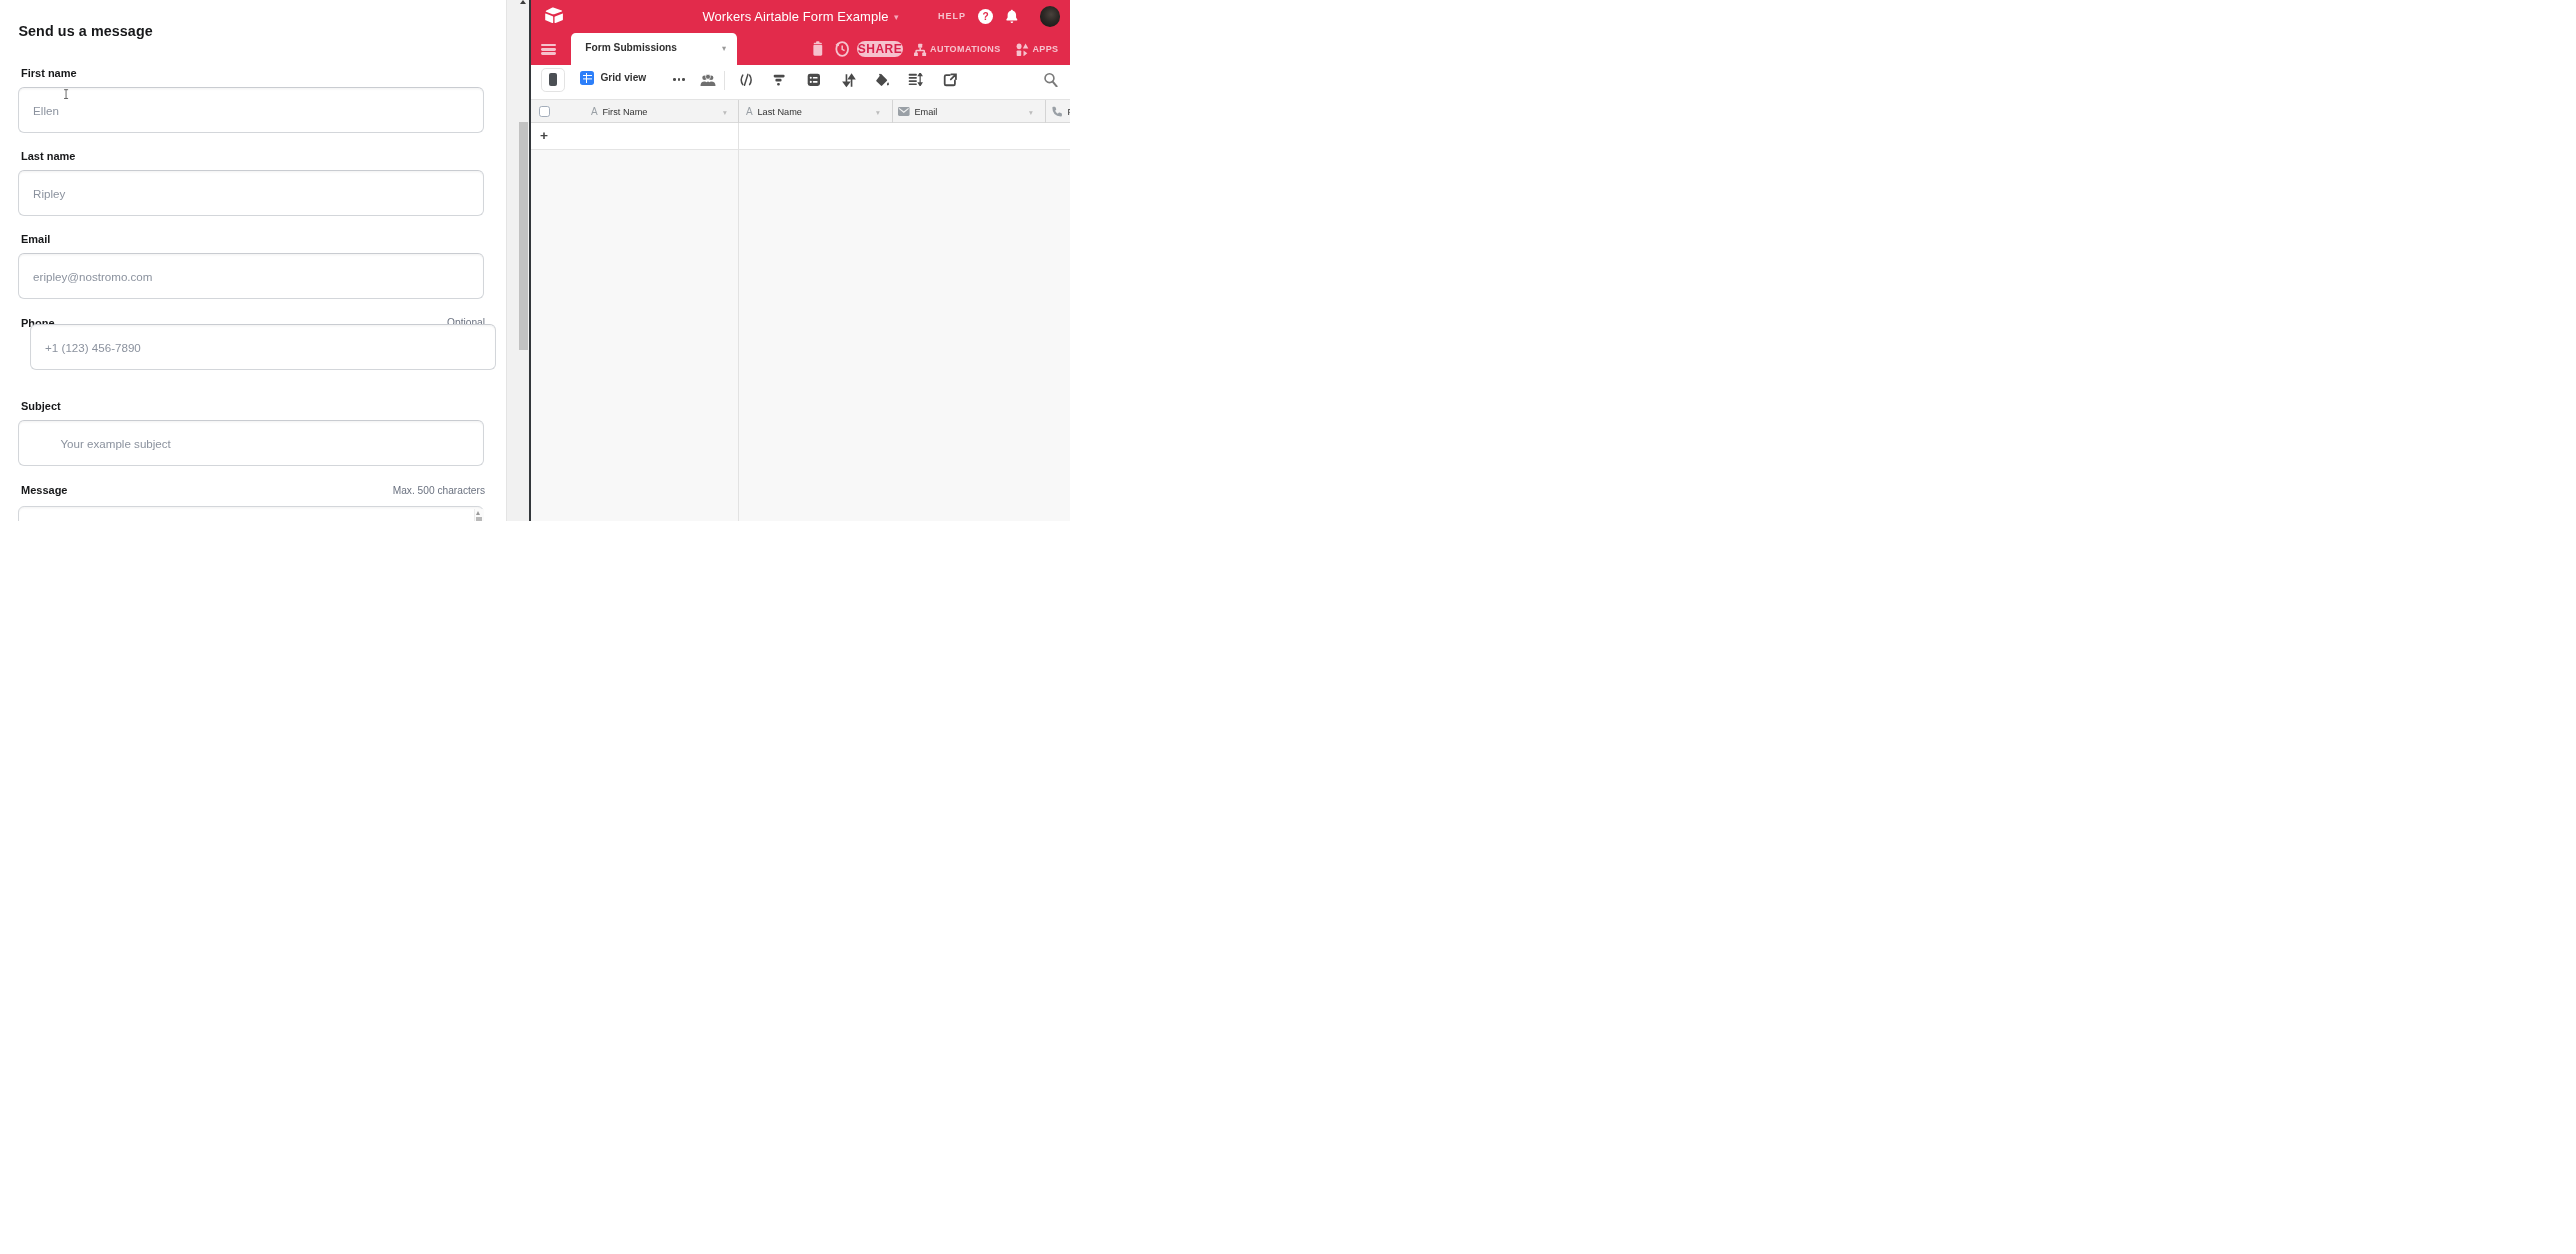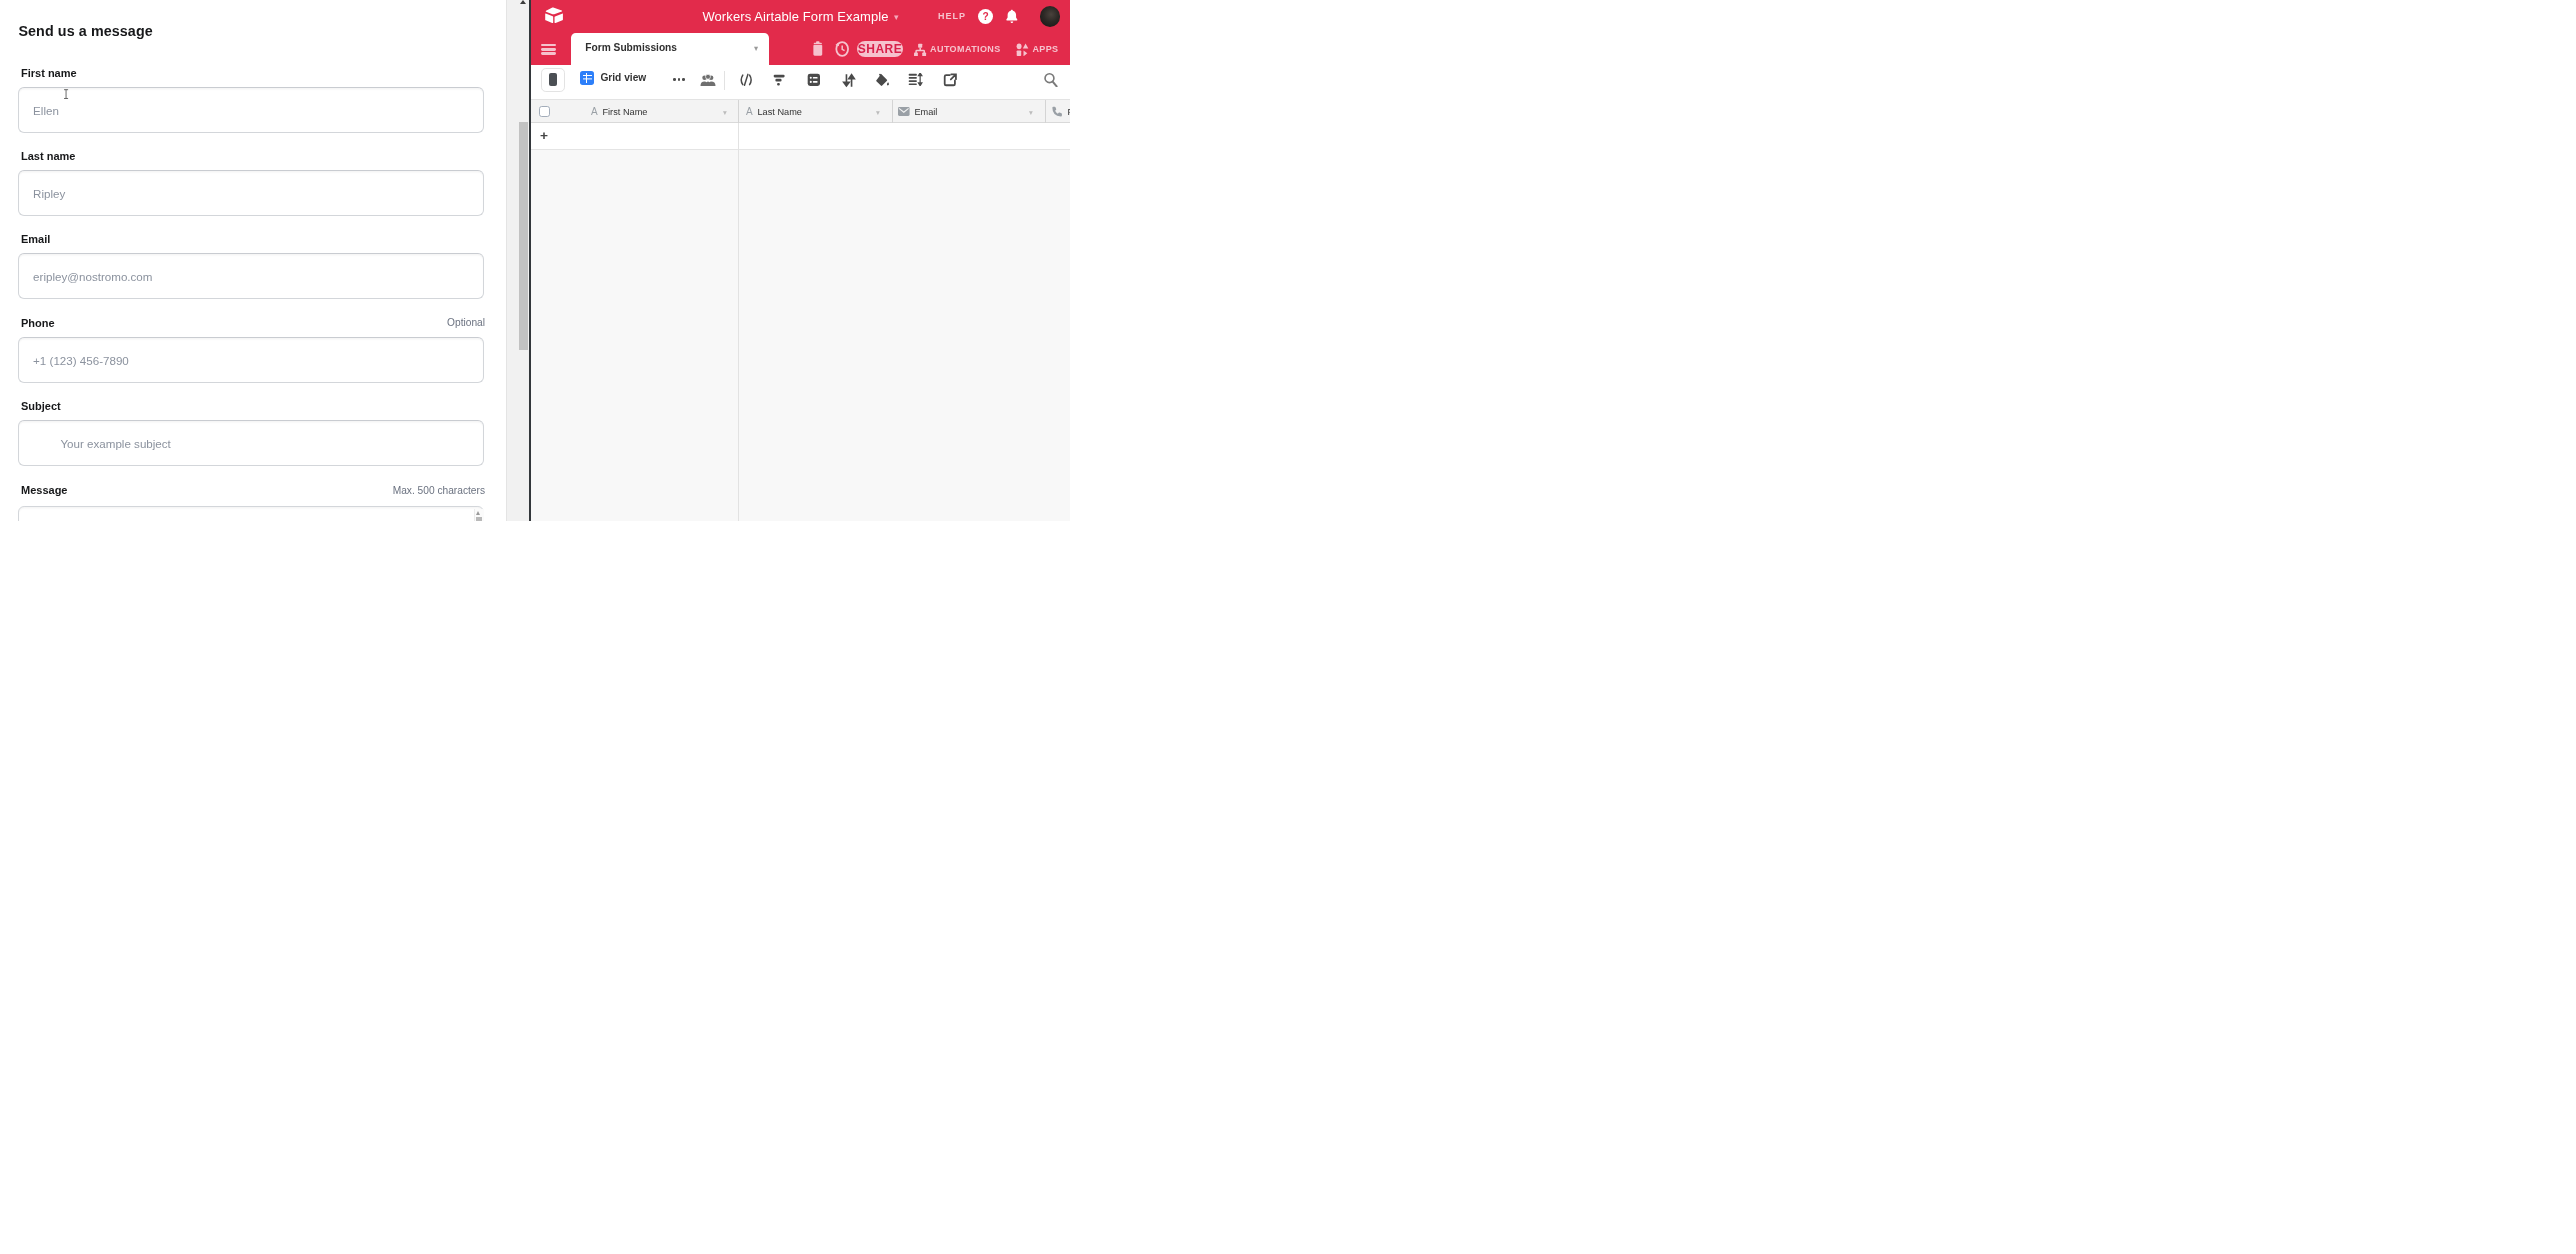--- a/index.html
+++ b/index.html
@@ -40,21 +40,21 @@
   .at-help{position:absolute;right:104px;top:11px;font-size:9px;font-weight:700;letter-spacing:1px;color:#f6c2cd;}
   .q-circle{position:absolute;right:77px;top:9px;width:15px;height:15px;border-radius:50%;background:#fff;color:#e22b4b;
             font-size:10.2px;font-weight:700;text-align:center;line-height:15px;}
   .bell{position:absolute;right:51px;top:9px;}
   .avatar{position:absolute;right:9.6px;top:6.1px;width:20.5px;height:20.5px;border-radius:50%;
           background:radial-gradient(circle at 55% 40%, #4a423c 0%, #2c2825 45%, #141312 100%);}
   
   .at-row2{position:absolute;left:0;top:33px;width:100%;height:32px;background:#e22b4b;}
   .hamburger{position:absolute;left:9.6px;top:11px;width:15px;height:11px;}
   .hamburger span{display:block;height:2.4px;background:#f6c2cd;border-radius:1.4px;margin-bottom:1.8px;}
-  .at-tab{position:absolute;left:40px;top:0;width:166px;height:32px;background:#fff;border-radius:4.8px 4.8px 0 0;padding-left:32px;}
+  .at-tab{position:absolute;left:40px;top:0;width:166px;height:32px;background:#fff;border-radius:4.8px 4.8px 0 0;}
   .at-tab-label{position:absolute;left:14.3px;top:9px;font-size:10.2px;font-weight:600;color:#2f2f2f;}
   .at-tab-caret{position:absolute;right:11px;top:10.2px;color:#9a9a9a;font-size:8.2px;}
   .r2-icon{position:absolute;top:7.5px;}
   .share-pill{position:absolute;left:326px;top:7.5px;width:46px;height:16.4px;border-radius:9px;background:#f6c2cd;
               color:#d8214a;font-size:12px;font-weight:700;letter-spacing:0.5px;text-align:center;line-height:16.4px;}
   .r2-textbtn{position:absolute;top:9.6px;display:flex;align-items:center;gap:3.4px;color:#f6c2cd;font-size:9px;font-weight:700;letter-spacing:0.4px;}
   
   .at-row3{position:absolute;left:0;top:65px;width:100%;height:34px;background:#fff;}
   .side-toggle{position:absolute;left:9.6px;top:2.7px;width:24.6px;height:24.6px;box-sizing:border-box;border:1.4px solid #e3e3e3;border-radius:4.8px;background:#fff;}
   .side-toggle i{position:absolute;left:7.5px;top:4.8px;width:7.5px;height:13px;background:#4b4f54;border-radius:2px;}
@@ -100,21 +100,21 @@
     </span>
 
     <div class="f-label" style="top:150px">Last name</div>
     <input class="f-input" style="top: 170px;" placeholder="Ripley">
 
     <div class="f-label" style="top:233px">Email</div>
     <input class="f-input" style="top: 253px;" placeholder="eripley@nostromo.com">
 
     <div class="f-label" style="top:317px">Phone</div>
     <div class="f-hint" style="top:317px">Optional</div>
-    <input class="f-input" style="top: 337px;" placeholder="+1 (123) 456-7890">
+    <input class="f-input" style="top: 324px; margin-left: 12px;" placeholder="+1 (123) 456-7890">
 
     <div class="f-label" style="top:400px">Subject</div>
     <input class="f-input" style="top: 420px; padding-left: 41px;" placeholder="Your example subject">
 
     <div class="f-label" style="top:484px">Message</div>
     <div class="f-hint" style="top:485px">Max. 500 characters</div>
     <textarea class="f-textarea" style="top: 506px;">Tenetur optio quaerat expedita vero et illo. Tenetur nam explicabo quia dolorem.</textarea>
     <div class="ta-scroll">
       <div class="up"></div>
       <div class="thumb"></div>

